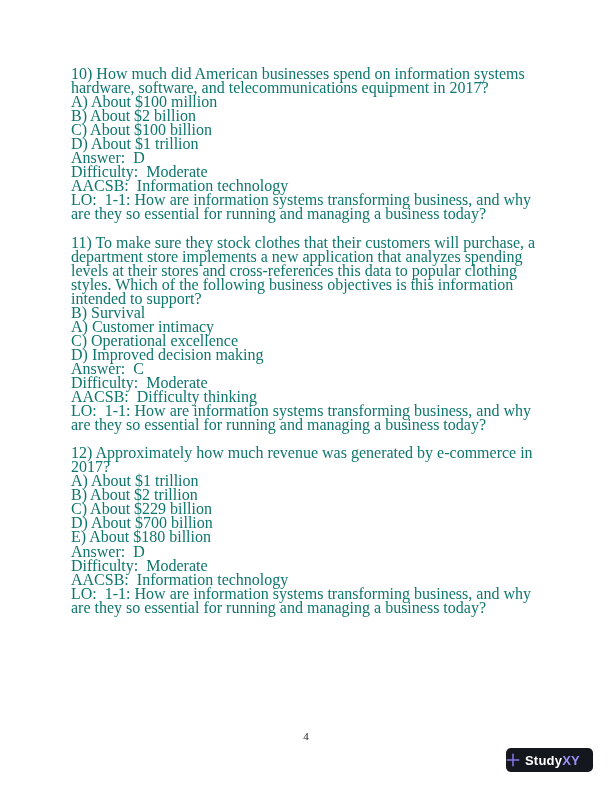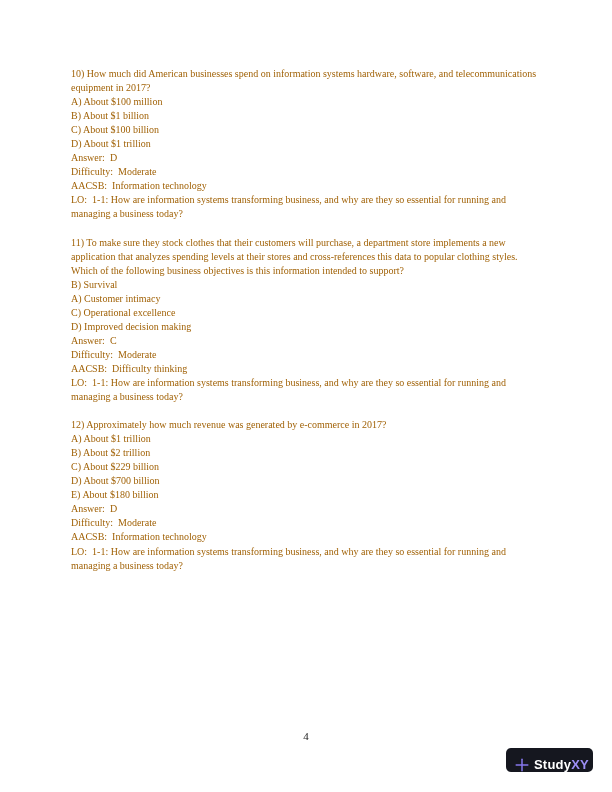--- a/index.html
+++ b/index.html
@@ -9,23 +9,23 @@
     height: 792px;
     background: #ffffff;
     overflow: hidden;
     font-family: "Liberation Serif", "DejaVu Serif", serif;
   }
   .content {
     position: absolute;
     left: 71px;
     top: 67px;
     width: 472px;
-    font-size: 10px;
+    font-size: 16px;
     line-height: 14.05px;
-    color: #a16207;
+    color: #0f766e;
   }
   .qblock { margin-bottom: 14px; }
   .line { white-space: pre-wrap; }
   .page-num {
     position: absolute;
     top: 730px;
     left: 0;
     width: 612px;
     text-align: center;
     font-size: 11px;
@@ -33,23 +33,22 @@
   }
   .logo {
     position: absolute;
     left: 506px;
     top: 748px;
     width: 87px;
     height: 24px;
     background: #15171f;
     border-radius: 5px;
     display: flex;
-    align-items: flex-end;
+    align-items: center;
     box-sizing: border-box;
-    padding-left: 9px;
   }
   .logo-plus { display: flex; align-items: center; }
   .logo-plus svg { display: block; }
   .logo-text {
     font-family: "Liberation Sans", "DejaVu Sans", sans-serif;
     font-weight: 700;
     font-size: 13px;
     letter-spacing: 0.2px;
     margin-left: 5px;
     white-space: nowrap;
@@ -60,21 +59,21 @@
 </head>
 <body>
 
 <div class="page">
 
   <div class="content">
 
     <div class="qblock">
       <div class="line">10) How much did American businesses spend on information systems hardware, software, and telecommunications equipment in 2017?</div>
       <div class="line">A) About $100 million</div>
-      <div class="line">B) About $1 billion</div>
+      <div class="line">B) About $2 billion</div>
       <div class="line">C) About $100 billion</div>
       <div class="line">D) About $1 trillion</div>
       <div class="line">Answer:  D</div>
       <div class="line">Difficulty:  Moderate</div>
       <div class="line">AACSB:  Information technology</div>
       <div class="line">LO:  1-1: How are information systems transforming business, and why are they so essential for running and managing a business today?</div>
     </div>
 
     <div class="qblock">
       <div class="line">11) To make sure they stock clothes that their customers will purchase, a department store implements a new application that analyzes spending levels at their stores and cross-references this data to popular clothing styles. Which of the following business objectives is this information intended to support?</div>

